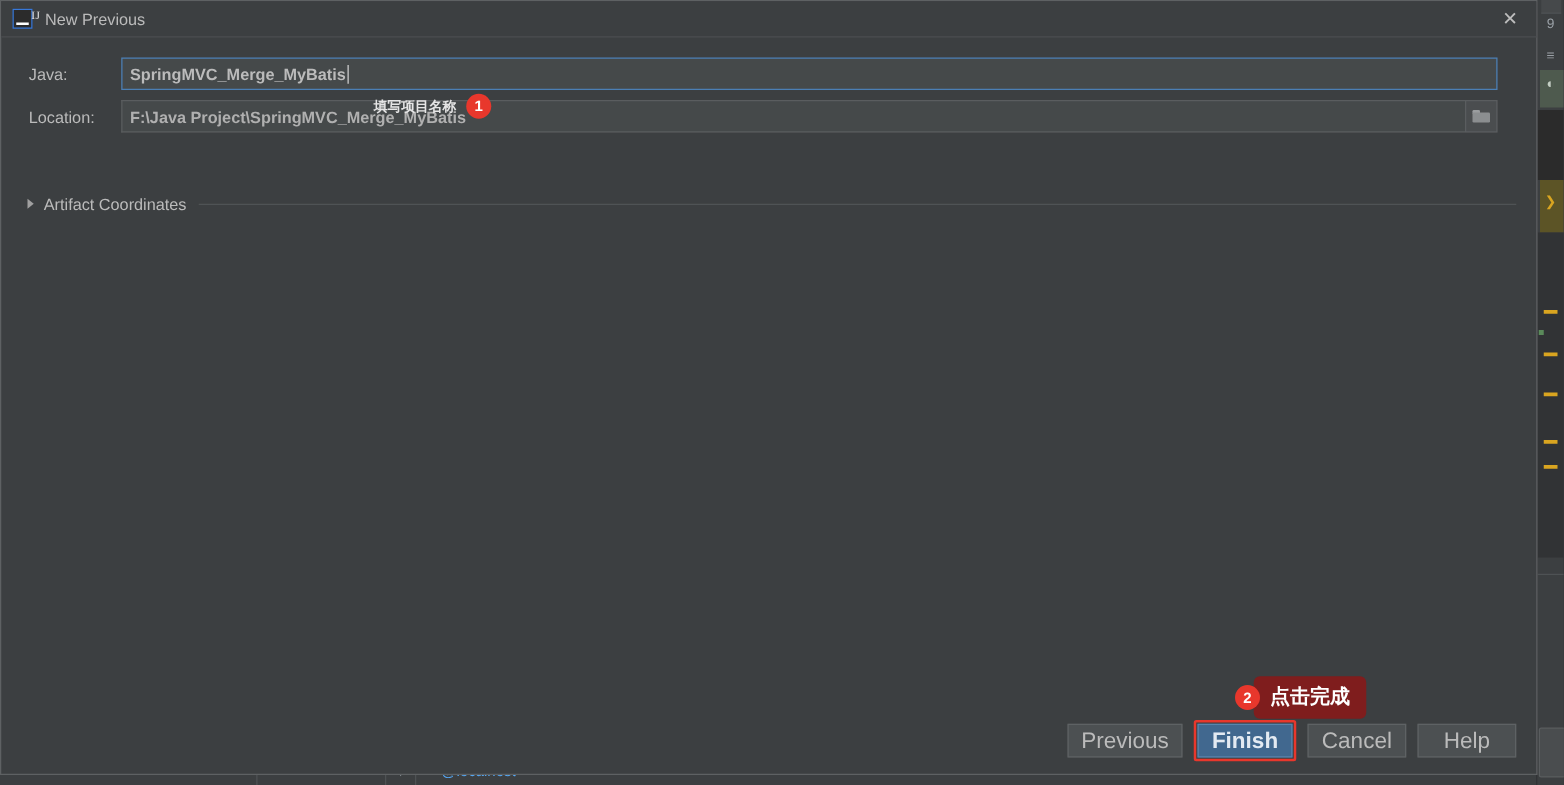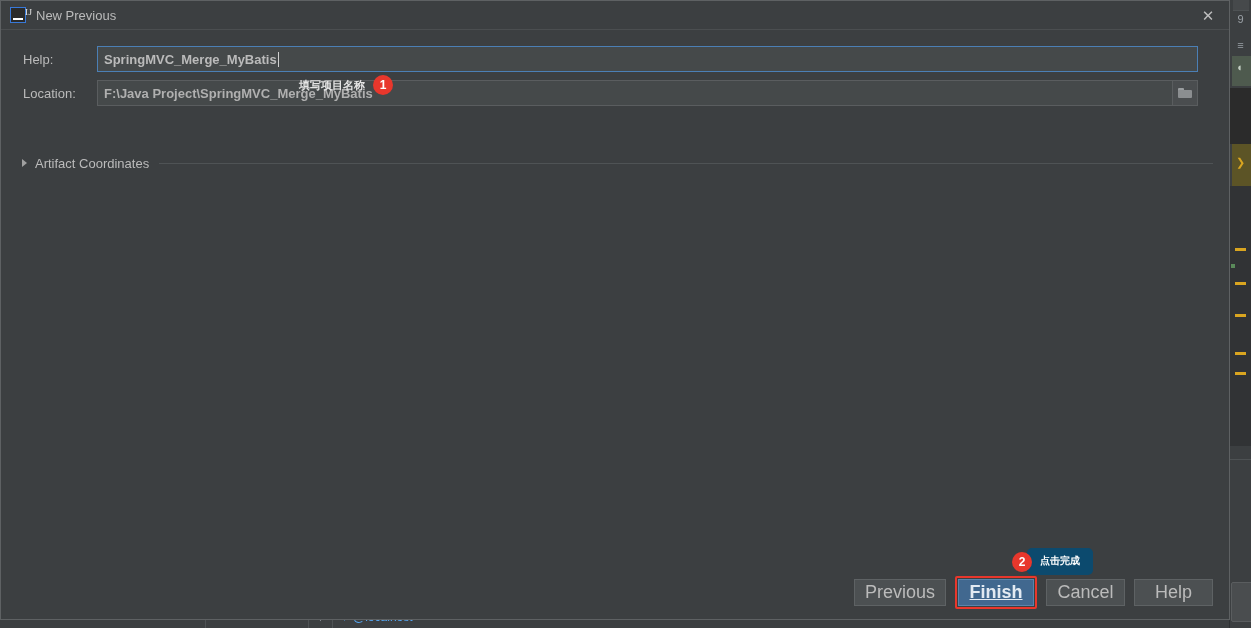--- a/index.html
+++ b/index.html
@@ -378,41 +378,40 @@
     padding: 1px;
     border-radius: 2px;
     display: flex;
   }
   #finish-button {
     min-width: 76px;
     background: #41688f;
     border: 1px solid #5885ad;
     color: #e3eaf2;
     font-weight: bold;
-    text-decoration: underline;
   }
 
   
   #annot-2 {
     position: absolute;
     right: 136px;
     bottom: 44px;
     display: flex;
     align-items: center;
     z-index: 40;
   }
   #annot-2 .badge {
     position: relative;
     z-index: 2;
     margin-right: -5px;
   }
   #annot-2-tip {
-    background: #0c4a6e;
+    background: #7f1d1d;
     color: #ffffff;
-    font-size: 10px;
+    font-size: 16px;
     font-weight: bold;
     border-radius: 5px;
     padding: 6px 13px 7px 13px;
     white-space: nowrap;
     position: relative;
   }
 </style>
 </head>
 <body>
 
@@ -459,21 +458,21 @@
       <span class="ij-text">IJ</span>
       <span class="ij-bar"></span>
     </div>
     <div id="dialog-title">New Previous</div>
     <div id="close-button">✕</div>
   </div>
 
   <div id="dialog-body">
 
     <div class="form-row" id="row-name">
-      <div class="form-label">Help:</div>
+      <div class="form-label">Java:</div>
       <div class="text-field" id="name-field">
         <span>SpringMVC_Merge_MyBatis</span>
         <span class="caret"></span>
       </div>
     </div>
 
     <div id="annot-1">
       <span id="annot-1-text">填写项目名称</span>
       <span class="badge">1</span>
     </div>

